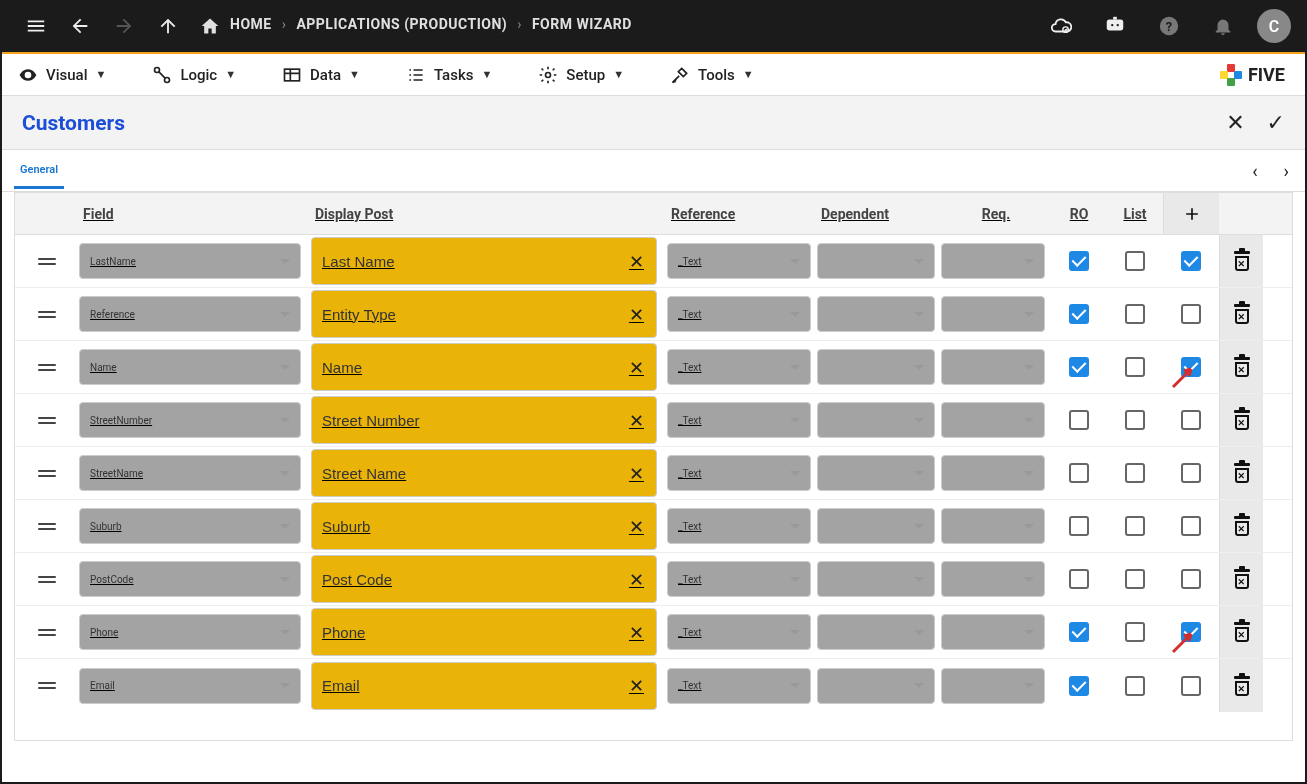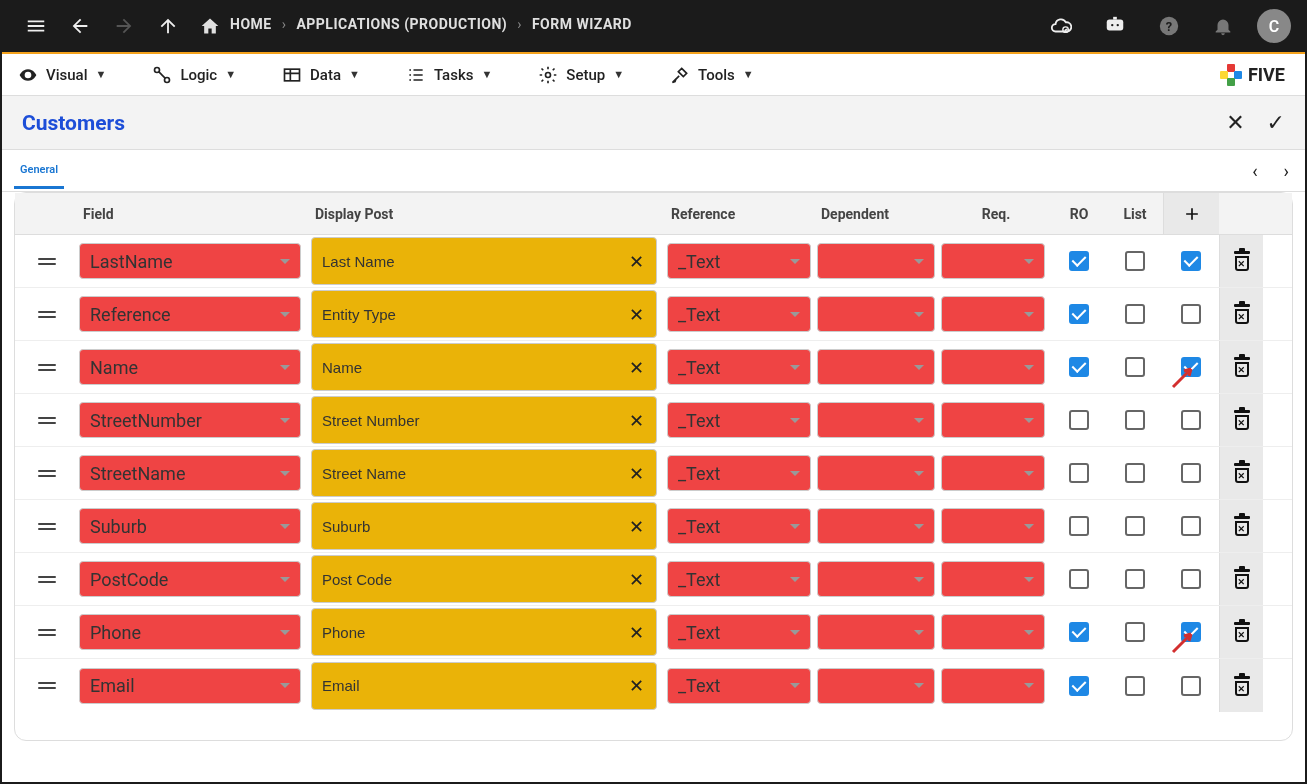--- a/index.html
+++ b/index.html
@@ -78,21 +78,21 @@
   .tab {
     font-size:11px; font-weight:600; color:#1976d2;
     padding:10px 6px; border-bottom:3px solid #1976d2;
     cursor:pointer;
   }
   .tabbar .nav { margin-left:auto; display:flex; gap:18px;}
   .tabbar .navbtn { font-size:18px; cursor:pointer; color:#222; padding:4px;}
 
   
   .tablewrap { padding: 0 12px 12px 12px;}
-  .table { border:1px solid #ddd; border-radius:12px;}
+  .table { border:1px solid #ddd; border-radius:0;text-decoration:underline;}
   .thead, .trow {
     display:grid;
     grid-template-columns: 64px 232px 356px 150px 124px 110px 56px 56px 56px 44px;
     align-items:center;
   }
   .thead {
     height:42px; background:#f3f3f3;
     font-size:14px; font-weight:700; color:#444;
     border-bottom:1px solid #ddd;
   }
@@ -102,21 +102,21 @@
   .trow {
     height:53px; border-bottom:1px solid #eee;
   }
   .trow:last-child { border-bottom:none;}
   .trow .dragcell { display:flex; justify-content:center; align-items:center; color:#666; cursor:grab;}
   .dragicon { width:18px; display:flex; flex-direction:column; gap:3px;}
   .dragicon span { height:2px; background:#444; border-radius:1px;}
   .selectbox {
     height:36px; border:1px solid #ccc; border-radius:4px;
     display:flex; align-items:center; padding:9px 10px;
-    font-size:18px; color:#333; background:#ef4444; cursor:pointer;
+    font-size:10px; color:#333; background:#a3a3a3; cursor:pointer;
     margin-right:10px; position:relative;
   }
   .selectbox .sel-caret {
     margin-left:auto; width:0;height:0;
     border-left:5px solid transparent; border-right:5px solid transparent;
     border-top:5px solid #999;
   }
   .selectbox.small { margin-right:6px;}
   .inputwrap {
     height:48px; border:1px solid #ccc; border-radius:4px;

